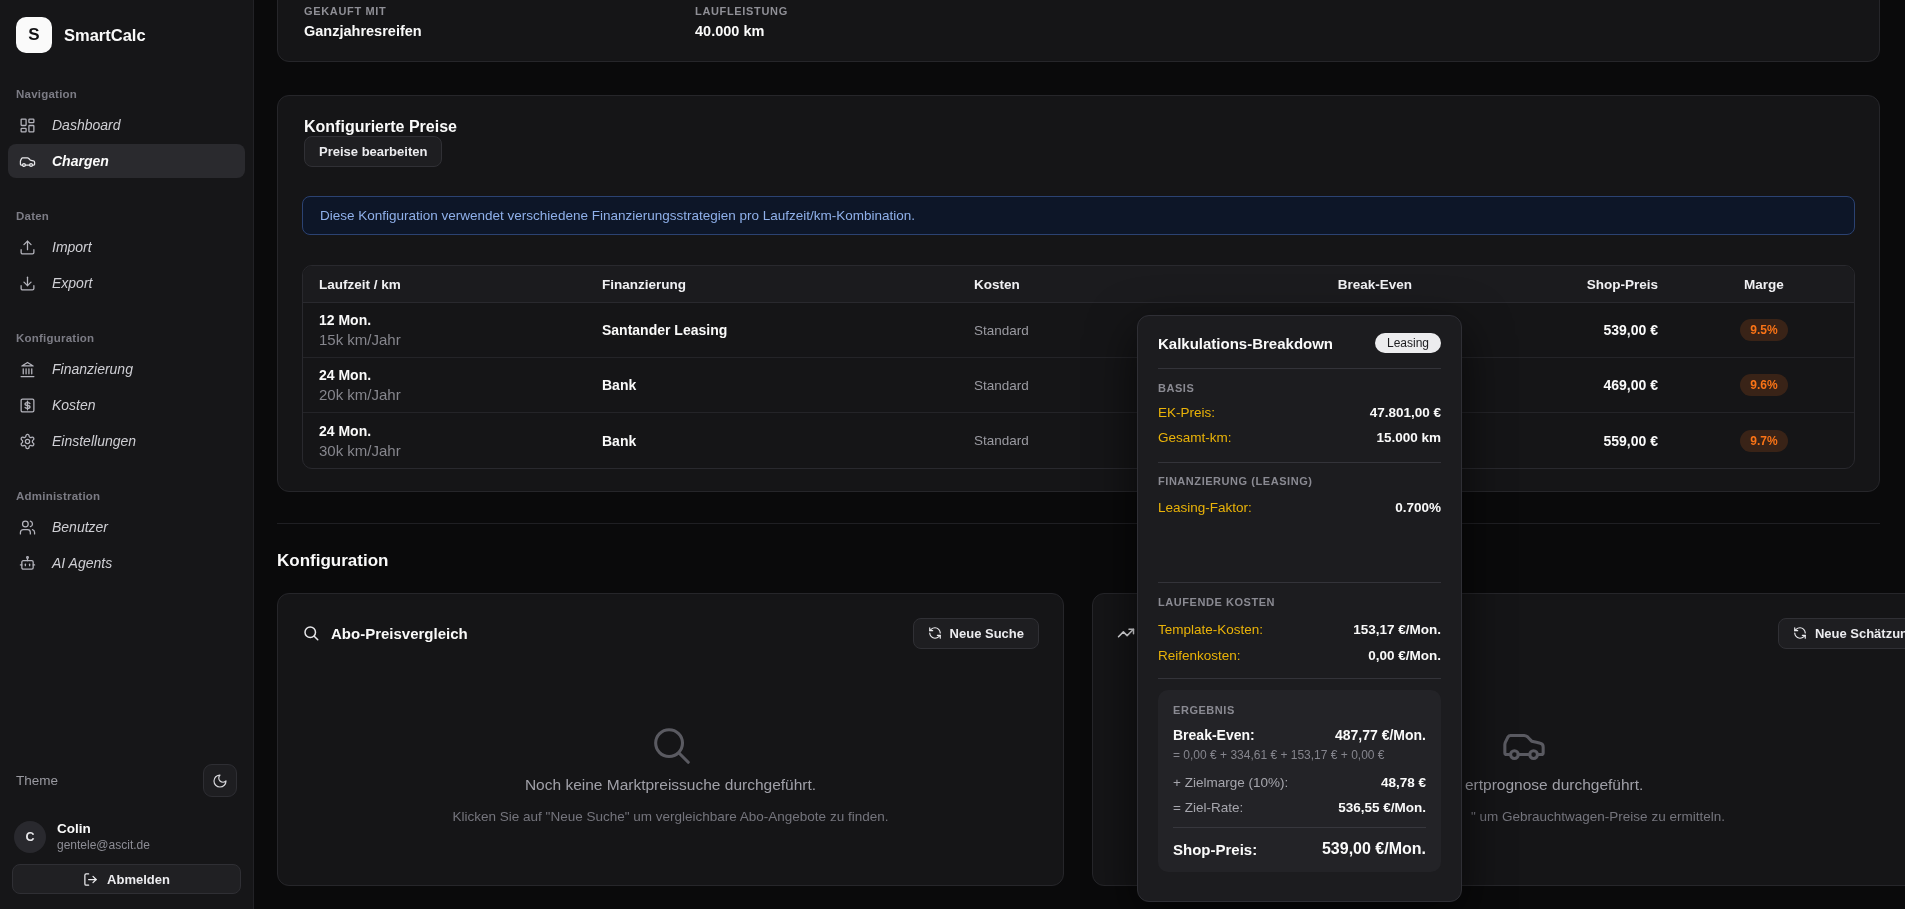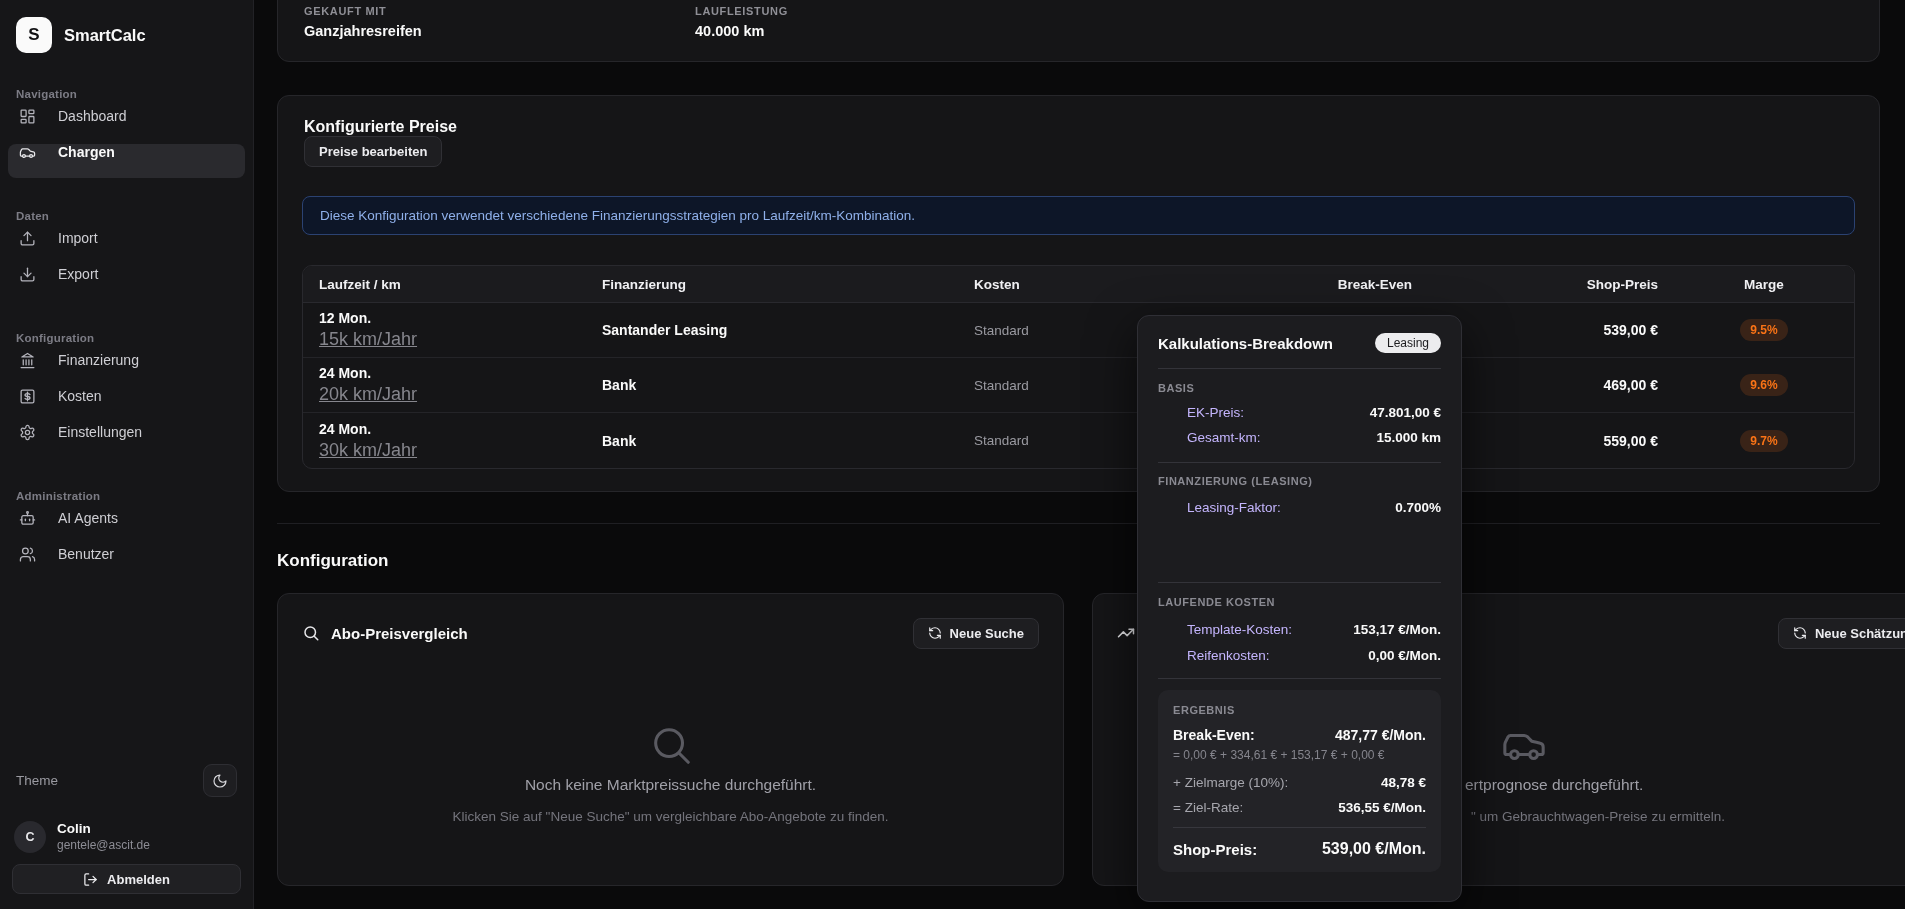--- a/index.html
+++ b/index.html
@@ -24,23 +24,23 @@
     display: flex; align-items: center; justify-content: center;
     color: #111113; font-weight: bold; font-size: 17px;
   }
   .app-title { font-size: 16.5px; font-weight: bold; color: #fafafa; }
   .nav { padding: 0 8px; }
   .nav-section-label {
     margin: 32px 8px 8px 8px; font-size: 11.5px; font-weight: bold;
     color: #7c7c85; letter-spacing: 0.02em;
   }
   .nav-item {
-    display: flex; align-items: flex-start; gap: 22px; height: 34px;
+    display: flex; align-items: center; gap: 16px; height: 34px;
     padding: 0 11px; margin-bottom: 2px; border-radius: 8px;
-    font-size: 14px; color: #cfcfd4; cursor: pointer;
+    font-size: 14px; color: #cfcfd4; cursor: pointer; font-style: italic;
   }
   .nav-item .nav-ic { color: #b4b4bc; }
   .nav-item.active { background: #2a2a2e; color: #fafafa; font-weight: bold; }
   .nav-item.active .nav-ic { color: #e7e7ea; }
 
   .sidebar-bottom { position: absolute; left: 12px; right: 12px; bottom: 15px; }
   .theme-row { display: flex; align-items: center; justify-content: space-between; padding: 0 4px 0 4px; margin-bottom: 24px; }
   .theme-label { font-size: 13.5px; color: #9a9aa1; }
   .theme-btn {
     width: 34px; height: 33px; border-radius: 9px; background: #1e1e21;
@@ -93,21 +93,21 @@
   }
   .t-row { display: grid; grid-template-columns: 283px 372px 280px 190px 246px 1fr; align-items: center; }
   .t-head { height: 37px; background: #1b1b1e; border-bottom: 1px solid #29292e; }
   .t-head > div { padding: 0 16px; font-size: 13.5px; font-weight: bold; color: #f0f0f3; }
   .t-body-row { height: 55px; border-bottom: 1px solid #242428; }
   .t-body-row:last-child { border-bottom: none; }
   .t-body-row > div { padding: 0 16px; }
   .cell-right, .th-right { text-align: right; }
   .cell-center, .th-center { text-align: center; }
   .cell-term .term { font-size: 14px; font-weight: bold; color: #fafafa; }
-  .cell-term .km { margin-top: 3px; font-size: 18px; color: #86868d; text-decoration: underline; }
+  .cell-term .km { margin-top: 3px; font-size: 15px; color: #86868d; }
   .cell-fin { font-size: 14px; font-weight: bold; color: #fafafa; }
   .cell-cost { font-size: 13.5px; color: #9a9aa1; }
   .cell-price { font-size: 14px; font-weight: bold; color: #fafafa; }
   .marge-badge {
     display: inline-block; padding: 4px 10px; border-radius: 999px;
     background: rgba(249,115,22,0.16); color: #f97316;
     font-size: 12px; font-weight: bold;
   }
 
   
@@ -137,21 +137,21 @@
   .pp-abs { position: absolute; left: 20px; right: 20px; }
   .pp-header { top: 17px; display: flex; align-items: center; justify-content: space-between; }
   .pp-title { font-size: 15px; font-weight: bold; color: #fafafa; }
   .pp-badge {
     background: #ececee; color: #1b1b1e; font-size: 12px; font-weight: normal;
     padding: 3px 12px; border-radius: 999px;
   }
   .pp-div { height: 1px; background: #333339; }
   .pp-sec-label { font-size: 11px; font-weight: bold; letter-spacing: 0.05em; color: #8a8a92; }
   .pp-row { display: flex; align-items: center; justify-content: space-between; }
-  .pp-row .lbl { font-size: 13.5px; color: #c4b5fd; margin-left: 29px; }
+  .pp-row .lbl { font-size: 13.5px; color: #eab308; }
   .pp-row .val { font-size: 13.5px; font-weight: bold; color: #fafafa; }
   .val.green { color: #22c55e; }
   .formula-box {
     top: 212px; height: 40px; border-radius: 8px; background: #141416; border: 1px solid #232327;
     display: flex; align-items: center; justify-content: space-between; padding: 0 12px;
   }
   .formula-box .f-lbl { font-size: 13px; color: #9a9aa1; }
   .formula-box .f-val { font-size: 13.5px; font-weight: bold; color: #22c55e; }
   .result-box { top: 374px; border-radius: 10px; background: #232327; padding: 14px 15px 14px 15px; }
   .rb-label { font-size: 11px; font-weight: bold; letter-spacing: 0.05em; color: #8a8a92; margin-bottom: 11px; }
@@ -253,41 +253,41 @@
             <circle cx="12" cy="12" r="3"></circle>
           </svg>
       </span>
       <span>Einstellungen</span>
     </div>
 
     <div class="nav-section-label">Administration</div>
     <div class="nav-item">
       <span class="nav-ic">
         <svg width="17" height="17" viewBox="0 0 24 24" fill="none" stroke="currentColor" stroke-width="1.8" stroke-linecap="round" stroke-linejoin="round">
+            <path d="M16 21v-2a4 4 0 0 0-4-4H6a4 4 0 0 0-4 4v2"></path>
+            <circle cx="9" cy="7" r="4"></circle>
+            <path d="M22 21v-2a4 4 0 0 0-3-3.87"></path>
+            <path d="M16 3.13a4 4 0 0 1 0 7.75"></path>
+          </svg>
+      </span>
+      <span>Benutzer</span>
+    </div>
+    <div class="nav-item">
+      <span class="nav-ic">
+        <svg width="17" height="17" viewBox="0 0 24 24" fill="none" stroke="currentColor" stroke-width="1.8" stroke-linecap="round" stroke-linejoin="round">
             <rect x="4" y="8" width="16" height="12" rx="2"></rect>
             <path d="M12 8V5"></path>
             <circle cx="12" cy="3.5" r="1.2"></circle>
             <path d="M9 13v2"></path>
             <path d="M15 13v2"></path>
             <path d="M2 14h2"></path>
             <path d="M20 14h2"></path>
           </svg>
       </span>
       <span>AI Agents</span>
-    </div>
-    <div class="nav-item">
-      <span class="nav-ic">
-        <svg width="17" height="17" viewBox="0 0 24 24" fill="none" stroke="currentColor" stroke-width="1.8" stroke-linecap="round" stroke-linejoin="round">
-            <path d="M16 21v-2a4 4 0 0 0-4-4H6a4 4 0 0 0-4 4v2"></path>
-            <circle cx="9" cy="7" r="4"></circle>
-            <path d="M22 21v-2a4 4 0 0 0-3-3.87"></path>
-            <path d="M16 3.13a4 4 0 0 1 0 7.75"></path>
-          </svg>
-      </span>
-      <span>Benutzer</span>
     </div>
   </nav>
 
   <div class="sidebar-bottom">
     <div class="theme-row">
       <span class="theme-label">Theme</span>
       <button class="theme-btn">
         <span>
           <svg width="16" height="16" viewBox="0 0 24 24" fill="none" stroke="currentColor" stroke-width="1.8" stroke-linecap="round" stroke-linejoin="round">
               <path d="M12 3a6 6 0 0 0 9 9 9 9 0 1 1-9-9Z"></path>

